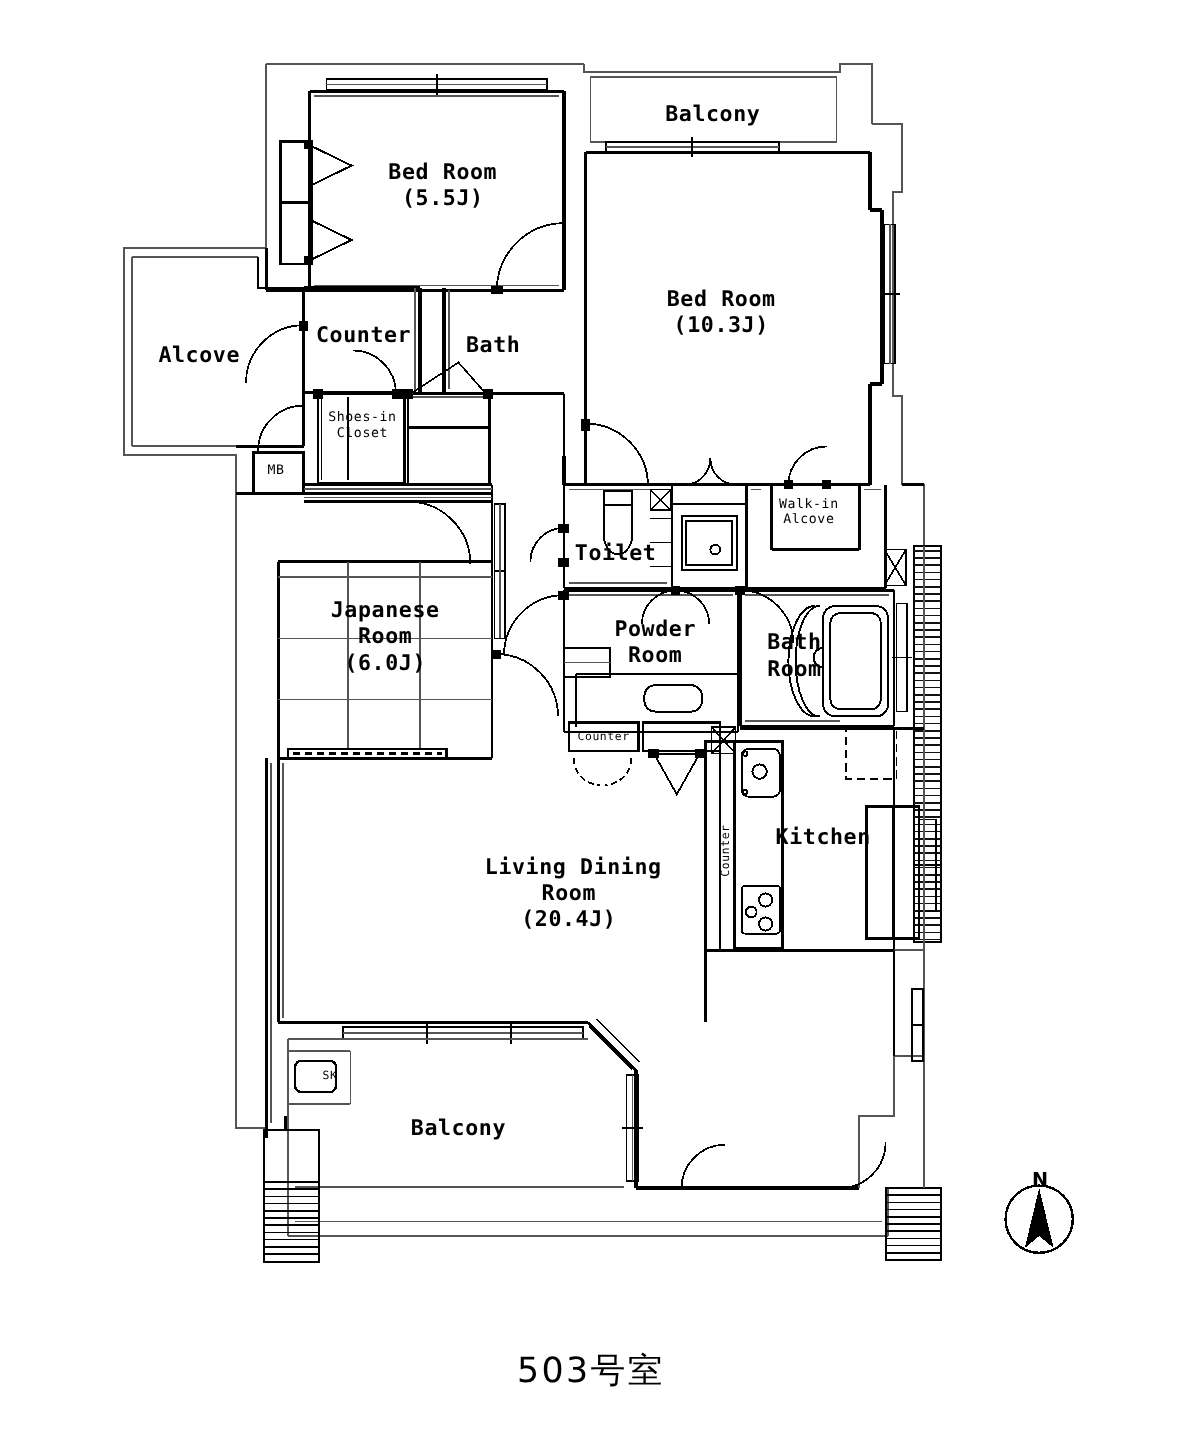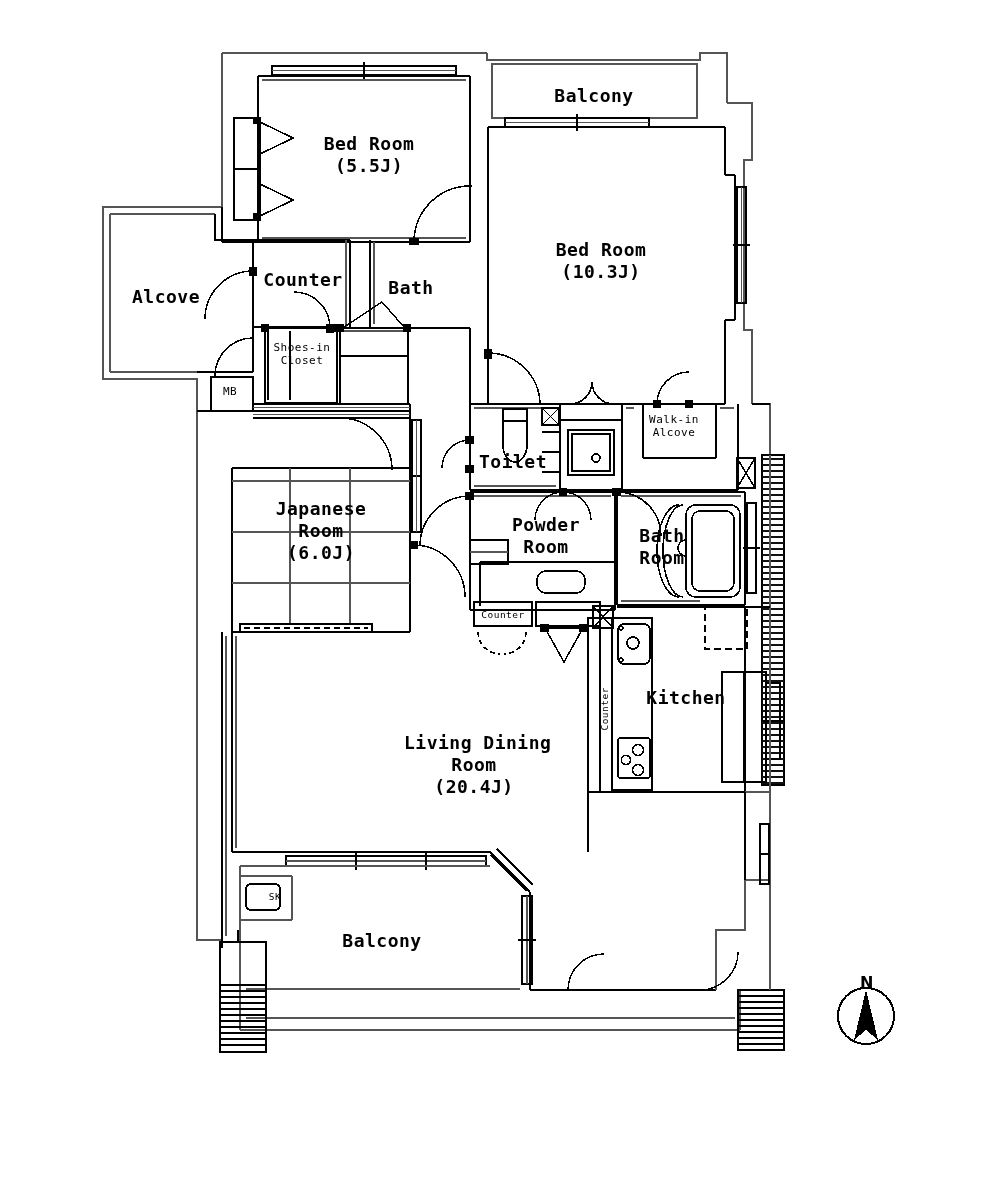--- a/index.html
+++ b/index.html
@@ -576,25 +576,26 @@
 <div class="lbl sz-room" style="left:506px;top:514px;width:80px;"><span>Powder
 Room</span></div>
 
 <div class="lbl sz-room" style="left:627px;top:525px;width:70px;"><span>Bath
 Room</span></div>
 
 <div class="lbl sz-tiny" style="left:476px;top:609px;width:54px;"><span>Counter</span></div>
 
 <div class="lbl sz-room" style="left:646px;top:687px;width:80px;"><span>Kitchen</span></div>
 
-<div class="lbl sz-room" style="left:404px;top:712px;width:140px;margin-top:20px;"><span>Living Dining
+<div class="lbl sz-room" style="left:404px;top:712px;width:140px;"><span>Living Dining
 Room</span><br><span>(20.4J)</span></div>
 
 <div class="lbl sz-room" style="left:332px;top:930px;width:100px;"><span>Balcony</span></div>
 
 <div class="lbl sz-tiny" style="left:247px;top:891px;width:32px;padding-left:12px;"><span>SK</span></div>
 
 <div class="lbl sz-tiny rot" style="left:576px;top:703px;width:58px;"><span>Counter</span></div>
 
 <div class="compass-n">N</div>
 
+<div class="title-cap">503号室</div>
 
 </div>
 
 </body></html>

